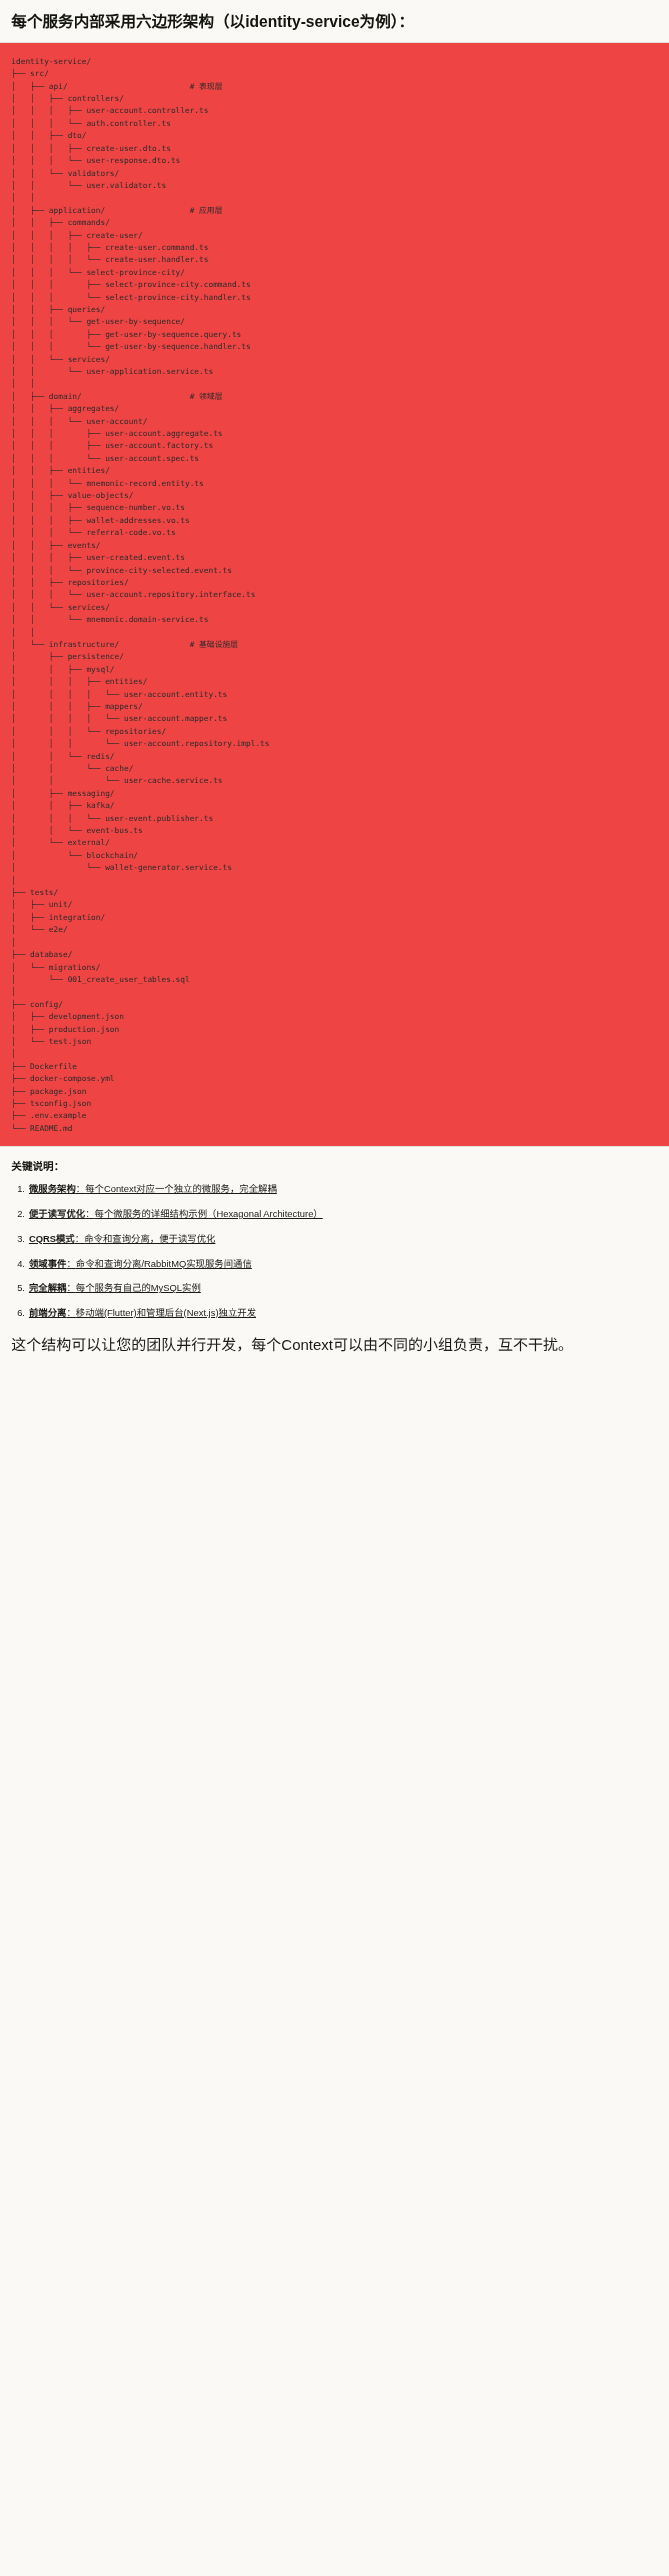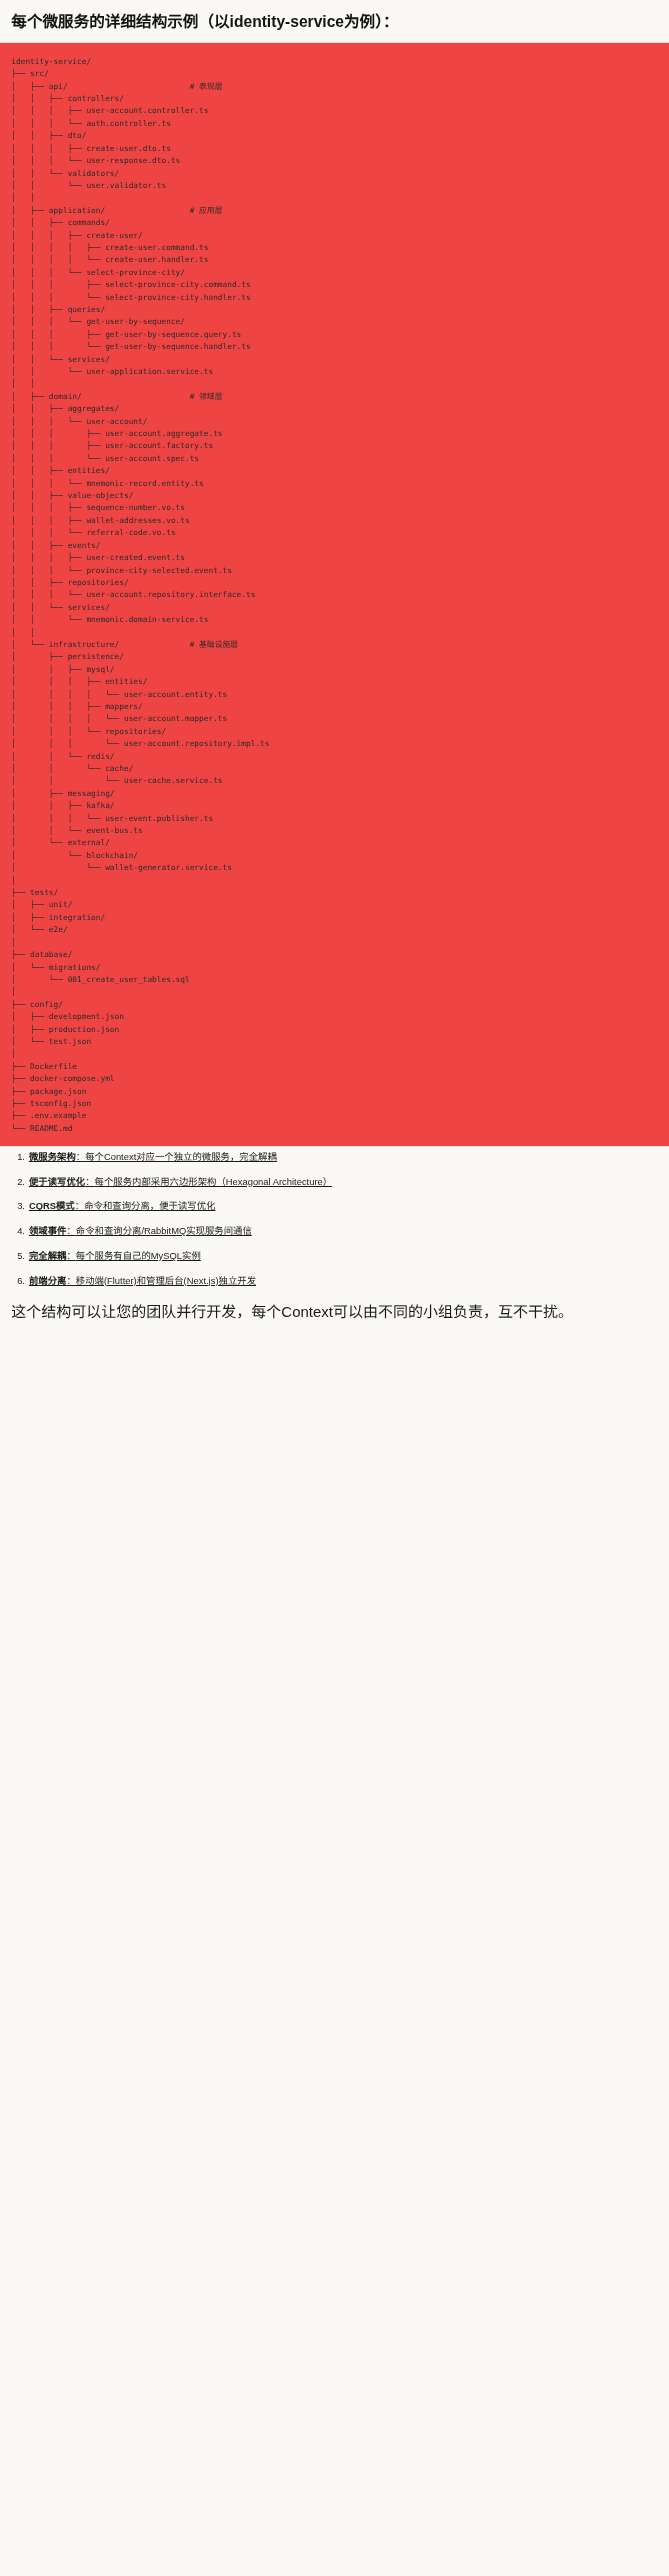--- a/index.html
+++ b/index.html
@@ -89,21 +89,21 @@
     border: 0;
     border-top: 0.6px solid #e3e1da;
     margin: 0;
   }
 </style>
 </head>
 <body>
 
 <div class="page">
 
-  <h1 class="doc-heading">每个微服务的详细结构示例（以identity-service为例）：</h1>
+  <h1 class="doc-heading">每个服务内部采用六边形架构（以identity-service为例）：</h1>
 
   <hr class="rule">
 
   <div class="tree-block">
     <pre class="tree" id="tree-pre">identity-service/
 ├── src/
 │   ├── api/                          # 表现层
 │   │   ├── controllers/
 │   │   │   ├── user-account.controller.ts
 │   │   │   └── auth.controller.ts
@@ -186,24 +186,25 @@
 ├── docker-compose.yml
 ├── package.json
 ├── tsconfig.json
 ├── .env.example
 └── README.md</pre>
   </div>
 
   <hr class="top-rule">
 
   <div class="notes-wrap">
+    <div class="notes-title">关键说明：</div>
 
     <ol class="notes" id="notes-list">
         <li><span class="nterm">微服务架构</span><span>：</span><span>每个Context对应一个独立的微服务，完全解耦</span></li>
-        <li><span class="nterm">便于读写优化</span><span>：</span><span>每个服务内部采用六边形架构（Hexagonal Architecture）</span></li>
+        <li><span class="nterm">便于读写优化</span><span>：</span><span>每个微服务的详细结构示例（Hexagonal Architecture）</span></li>
         <li><span class="nterm">CQRS模式</span><span>：</span><span>命令和查询分离，便于读写优化</span></li>
         <li><span class="nterm">领域事件</span><span>：</span><span>命令和查询分离/RabbitMQ实现服务间通信</span></li>
         <li><span class="nterm">完全解耦</span><span>：</span><span>每个服务有自己的MySQL实例</span></li>
         <li><span class="nterm">前端分离</span><span>：</span><span>移动端(Flutter)和管理后台(Next.js)独立开发</span></li>
       </ol>
 
     <p class="closing">这个结构可以让您的团队并行开发，每个Context可以由不同的小组负责，互不干扰。</p>
   </div>
 
 </div>

